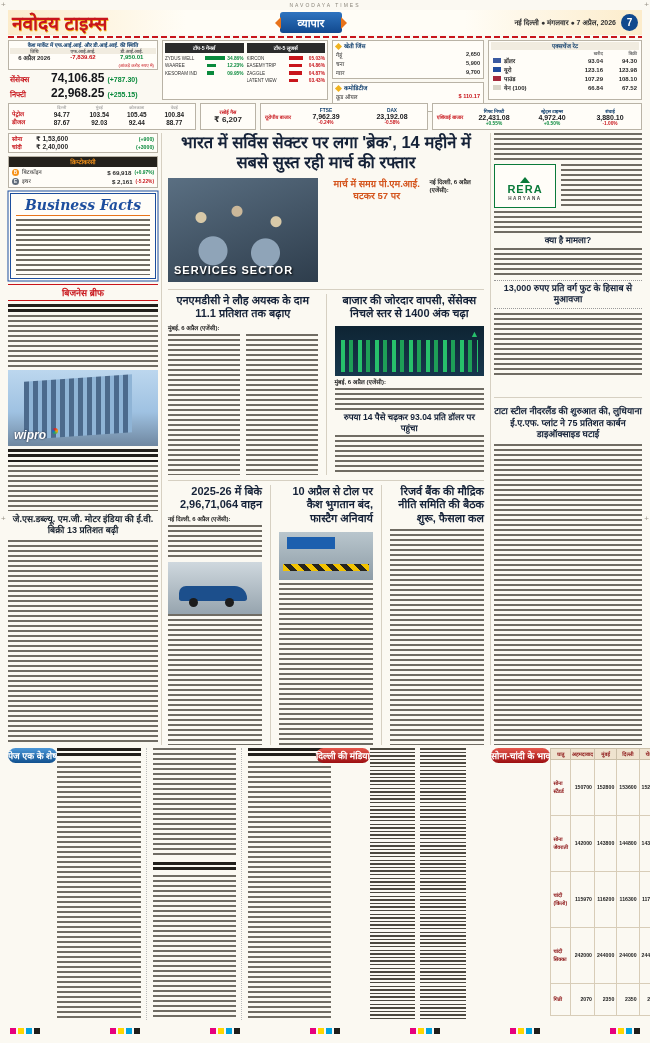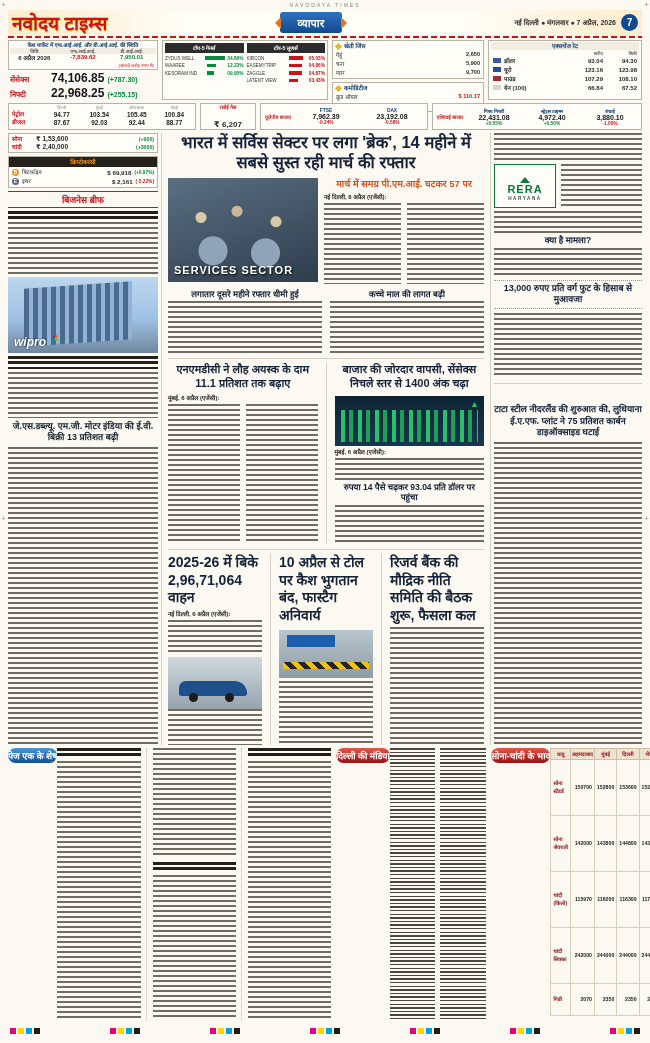--- a/index.html
+++ b/index.html
@@ -67,21 +67,21 @@
   .ex-row .flag{width:8px;height:5px;margin-right:3px;flex:none}
   .ex-row .cur{flex:1;font-weight:bold}
   .ex-row .bv,.ex-row .sv2{width:34px;text-align:right;font-weight:bold}
   
   .row2{position:absolute;left:8px;top:103px;width:634px;height:27px;display:flex;gap:4px}
   .fuel{width:188px;padding:1px 3px}
   .fr{display:flex;align-items:center;gap:2px}
   .fr .flab{width:30px;font-size:6px;font-weight:bold;color:#c8151b}
   .fr .fc{flex:1;text-align:center;font-size:4.2px;color:#888}
   .fr .fv{flex:1;text-align:center;font-size:6.4px;font-weight:bold;color:#1c1c1c}
-  .lpg{width:56px;display:flex;flex-direction:column;align-items:center;justify-content:space-between}
+  .lpg{width:56px;display:flex;flex-direction:column;align-items:center;justify-content:center}
   .lpg .l1{font-size:5px;color:#c8151b;font-weight:bold}
   .lpg .l2{font-size:8px;font-weight:bold}
   .mkgrp{display:flex;align-items:center;padding:1px 2px}
   .gt{width:30px;font-size:5px;font-weight:bold;color:#c8151b;text-align:center;line-height:1.2;flex:none}
   .mk{flex:1;text-align:center;min-width:0}
   .mk .mn{font-size:4.8px;font-weight:bold;color:#12406e;white-space:nowrap;overflow:hidden}
   .mk .mv{font-size:7px;font-weight:bold;color:#15161a}
   .mk .mc{font-size:4.8px;font-weight:bold}
   .eu{width:168px}.as{flex:1}
   
@@ -122,63 +122,63 @@
   .lead-row{display:flex;gap:6px;height:106px}
   .lead-photo{width:150px;height:104px;flex:none;background:
       radial-gradient(circle at 22% 38%,#d8c9a8 0 5px,transparent 6px),
       radial-gradient(circle at 46% 32%,#cbb89a 0 5px,transparent 6px),
       radial-gradient(circle at 72% 42%,#d8c9a8 0 5px,transparent 6px),
       radial-gradient(circle at 30% 70%,#8fa4b8 0 14px,transparent 15px),
       radial-gradient(circle at 65% 72%,#8fa4b8 0 14px,transparent 15px),
       linear-gradient(160deg,#5a6f82,#2e3d4c)}
   .ovl{position:absolute;left:6px;bottom:6px;color:#fff;font-weight:bold;font-size:11px;letter-spacing:1px;
        text-shadow:1px 1px 2px #000}
-  .lead-txt{flex:1;display:flex;flex-direction:column;min-width:0}
+  .lead-txt{flex:1;display:flex;flex-direction:row;min-width:0}
   .standfirst{color:#d4541c;font-weight:bold;font-size:9.5px;line-height:1.3;text-align:center;margin-bottom:3px}
   .dl6{font-size:6px;font-weight:bold;color:#1c1c1c;margin-bottom:2px}
   .twocol{display:flex;gap:6px}.twocol>div{flex:1}
   .crossband{display:flex;gap:8px;margin-top:5px}
   .crossband>div{flex:1}
   .crosshead{font-size:8.5px;font-weight:bold;color:#152238;text-align:center;line-height:1.25;margin-bottom:2px}
   .subrow{display:flex;gap:8px;border-top:1px solid #d6d0c2;margin-top:5px;padding-top:4px;height:186px}
   .nmdc{flex:1;display:flex;flex-direction:column;min-width:0}
   .bazar{flex:1;border-left:1px solid #d6d0c2;padding-left:8px;display:flex;flex-direction:column;min-width:0}
   .h2{font-size:11px;font-weight:bold;color:#152238;line-height:1.25;text-align:center;margin-bottom:3px}
   .chart-photo{height:50px;background:linear-gradient(180deg,#0e2433,#17374d);margin:2px 0;flex:none}
   .chart-photo::before{content:"";position:absolute;left:6px;right:6px;bottom:4px;top:14px;
       background:repeating-linear-gradient(90deg,#27c06b 0 4px,transparent 4px 8px,#1e9f57 8px 12px,transparent 12px 17px)}
   .up-arrow{position:absolute;right:5px;top:3px;color:#27c06b;font-size:9px;font-weight:bold}
   .band3{display:flex;gap:8px;border-top:1px solid #d6d0c2;margin-top:5px;padding-top:4px;flex:1;min-height:0}
   .b3col{flex:1;min-width:0;display:flex;flex-direction:column}
   .b3col+.b3col{border-left:1px solid #d6d0c2;padding-left:8px}
-  .h3{font-size:14px;font-weight:bold;color:#152238;line-height:1.25;text-align:left;margin-bottom:3px}
+  .h3{font-size:11px;font-weight:bold;color:#152238;line-height:1.25;text-align:right;margin-bottom:3px}
   .car-photo{height:52px;background:linear-gradient(180deg,#cfd8de,#96a4ae);margin-top:3px;flex:none}
   .car-photo::before{content:"";position:absolute;left:12%;right:16%;bottom:13px;height:15px;background:#1c4f8c;
       border-radius:8px 14px 3px 3px}
   .car-photo::after{content:"";position:absolute;left:22%;bottom:7px;width:9px;height:9px;background:#1c1c1c;
       border-radius:50%;box-shadow:36px 0 0 #1c1c1c}
   .toll-photo{height:48px;background:linear-gradient(180deg,#b9c6cd,#8d9ca6);margin:3px 0;flex:none}
   .toll-photo::before{content:"";position:absolute;left:8%;top:5px;width:52%;height:12px;background:#1c5fae}
   .toll-photo::after{content:"";position:absolute;left:4%;right:4%;bottom:9px;height:7px;
       background:repeating-linear-gradient(45deg,#f2c200 0 5px,#26241f 5px 10px)}
   
   .flat-h{font-size:11px;font-weight:bold;color:#152238;line-height:1.3;text-align:center;margin-bottom:3px}
   .rera-row{display:flex;gap:5px;margin:3px 0}
   .rera{width:62px;height:44px;border:1.5px solid #0a7a3a;background:#fffdf8;flex:none;
         display:flex;flex-direction:column;align-items:center;justify-content:center}
   .roof{width:0;height:0;border:5px solid transparent;border-bottom:6px solid #0a7a3a;margin-bottom:1px}
   .rera .r1{color:#0a7a3a;font-weight:bold;font-size:11px;letter-spacing:1px;line-height:1}
   .rera .r2{color:#444;font-size:4.6px;font-weight:bold;letter-spacing:1.6px;margin-top:1px}
   .flat-cross2{font-size:9px;font-weight:bold;color:#152238;text-align:center;line-height:1.3;margin:4px 0;
                border-top:1px dotted #999;border-bottom:1px dotted #999;padding:2px 0}
-  .tata{border-top:1px solid #d6d0c2;margin-top:6px;padding-top:20px;flex:1;display:flex;flex-direction:column;min-height:0}
+  .tata{border-top:1px solid #d6d0c2;margin-top:20px;padding-top:8px;flex:1;display:flex;flex-direction:column;min-height:0}
   .tata-h{font-size:9px;font-weight:bold;color:#152238;line-height:1.3;text-align:center;margin-bottom:3px}
   
   .b4{position:absolute;top:748px;height:272px;display:flex;flex-direction:row}
-  .b4l{left:8px;width:323px}.b4m{left:336px;width:150px}.b4r{left:491px;width:151px}
+  .b4l{left:8px;width:323px}.b4m{left:316px;width:150px}.b4r{left:491px;width:151px}
   .banner{height:15px;flex:none;display:flex;align-items:center;justify-content:center;color:#fff;
           font-weight:bold;font-size:9px;border-radius:8px;margin-bottom:4px}
   .banner.blue{background:linear-gradient(180deg,#4b97d8,#11518f)}
   .banner.red{background:linear-gradient(180deg,#e5564a,#9c0f12)}
   .cont3{display:flex;gap:6px;flex:1;min-height:0}
   .cont3>div{flex:1;display:flex;flex-direction:column;gap:4px;border-right:1px dotted #bbb;padding-right:5px}
   .cont3>div:last-child{border-right:none;padding-right:0}
   .mandi2{display:flex;gap:5px;flex:1;min-height:0}
   .mandi2>div{flex:1}
   .gold-table{width:100%;border-collapse:collapse;font-size:5.2px;margin-bottom:4px}
@@ -442,20 +442,24 @@
         <span class="cc green">(+0.97%)</span>
       </div>
       <div class="cr-row">
         <span class="coin eth">E</span>
         <span>इथर</span>
         <span class="cv">$ 2,161</span>
         <span class="cc red">(-5.22%)</span>
       </div>
     </div>
 
+    <div class="facts">
+      <div class="facts-title">Business Facts</div>
+      <div class="gk fill"></div>
+    </div>
 
     <div class="briefs-h">बिजनेस ब्रीफ</div>
     <div class="gkb" style="height:8px"></div>
     <div class="gk" style="height:52px"></div>
 
     <div class="photo wipro-photo">
       <span class="wipro-logo">wipro</span>
       <span class="wdot"></span>
     </div>
     <div class="gkb" style="height:13px"></div>
@@ -471,30 +475,20 @@
       <div class="photo lead-photo">
         <span class="ovl">SERVICES SECTOR</span>
       </div>
       <div class="lead-txt">
         <div class="standfirst">मार्च में समग्र पी.एम.आई. घटकर 57 पर</div>
         <div class="dl6">नई दिल्ली, 6 अप्रैल (एजेंसी):</div>
         <div class="twocol fill">
           <div class="gk"></div>
           <div class="gk"></div>
         </div>
-      </div>
-    </div>
-    <div class="crossband">
-      <div>
-        <div class="crosshead">लगातार दूसरे महीने रफ्तार धीमी हुई</div>
-        <div class="gk" style="height:52px"></div>
-      </div>
-      <div>
-        <div class="crosshead">कच्चे माल की लागत बढ़ी</div>
-        <div class="gk" style="height:52px"></div>
       </div>
     </div>
 
     <div class="subrow">
       <div class="nmdc">
         <div class="h2">एनएमडीसी ने लौह अयस्क के दाम 11.1 प्रतिशत तक बढ़ाए</div>
         <div class="dl6">मुंबई, 6 अप्रैल (एजेंसी):</div>
         <div class="twocol fill">
           <div class="gk"></div>
           <div class="gk"></div>

